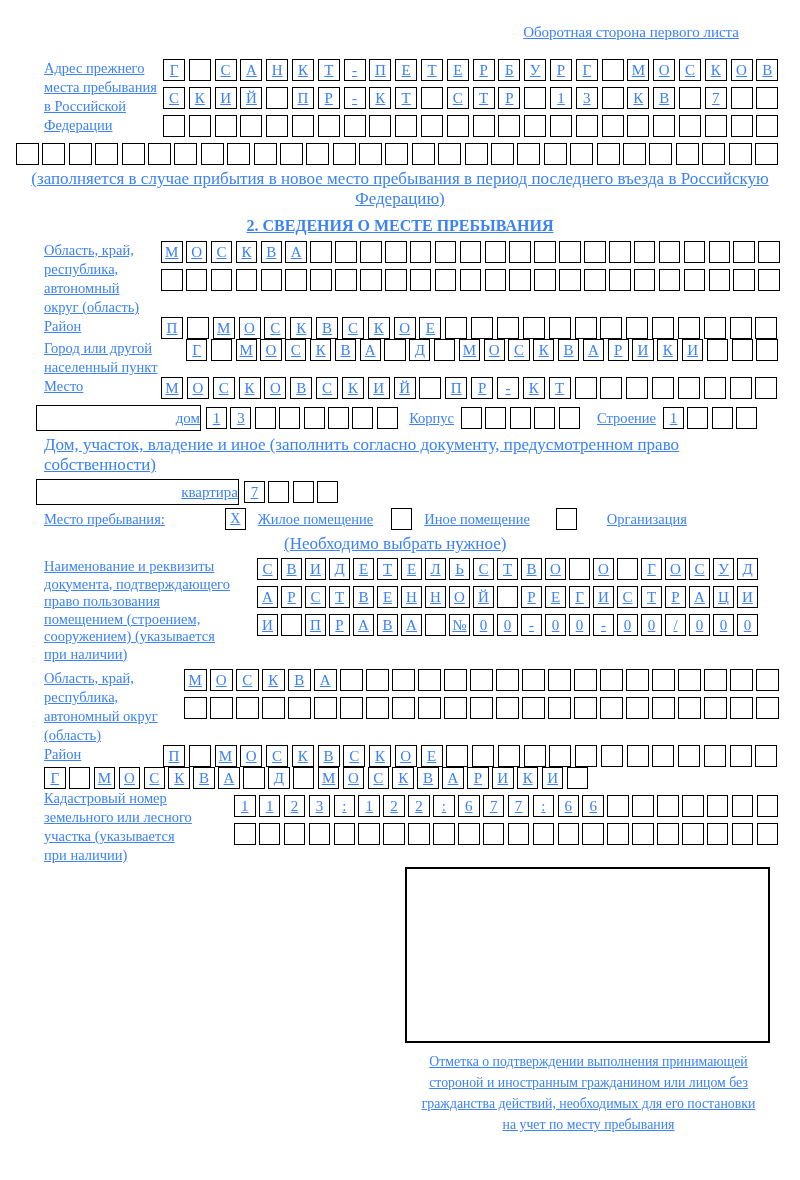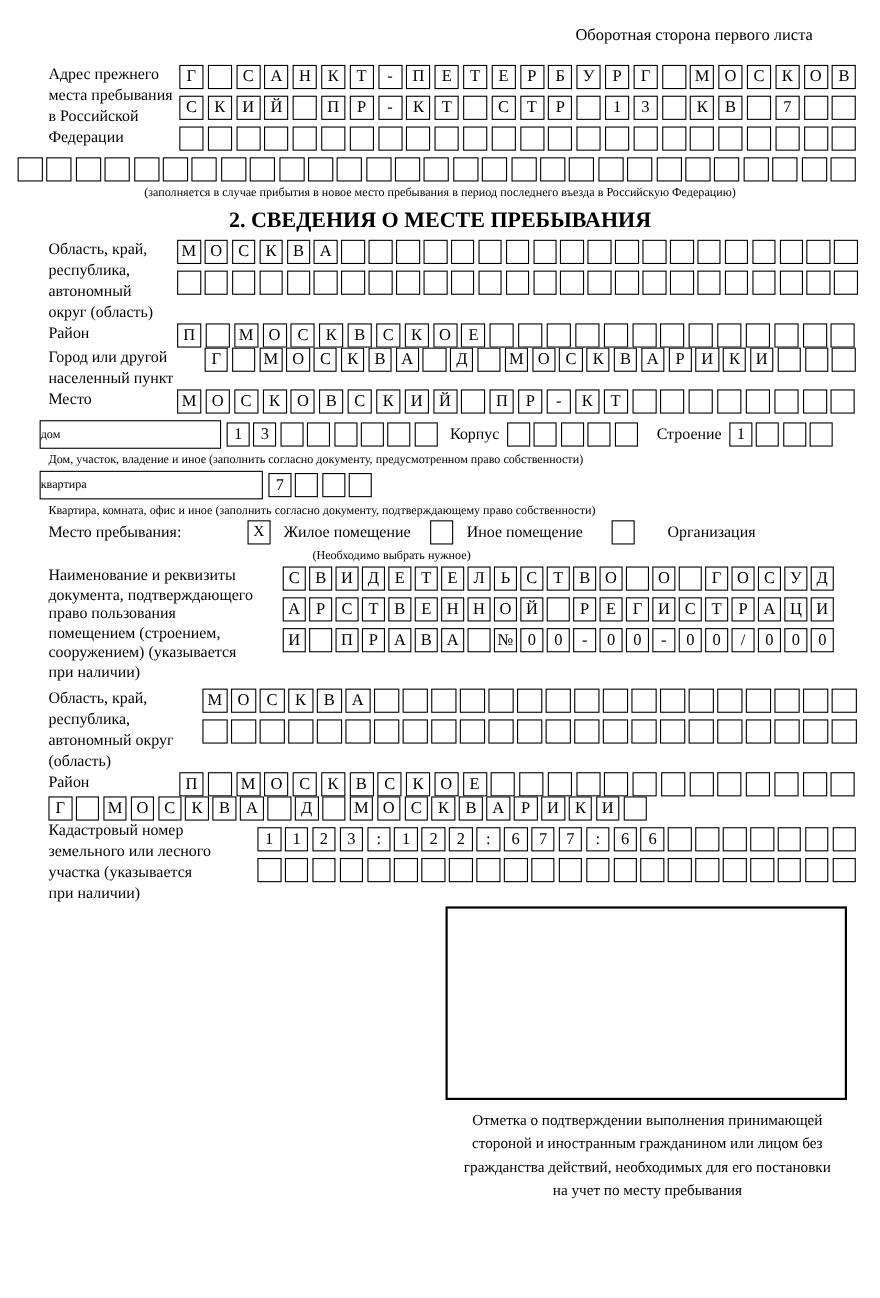--- a/index.html
+++ b/index.html
@@ -1,39 +1,39 @@
 <!DOCTYPE html>
 <html><head>
 <meta charset="utf-8">
 <style>
   html,body{margin:0;padding:0;background:#ffffff;}
   .page{
     position:relative;width:788px;height:1180px;margin:0 auto;background:#fff;
-    font-family:"Liberation Serif", serif;color:#000000;overflow:hidden;
+    font-family:"Liberation Serif", serif;color:#3b82f6;overflow:hidden;text-decoration:underline;
   }
   .corner-note{padding:24px 55px 0 0;text-align:right;font-size:15px;}
   
   .cellrow{display:flex;align-items:center;}
   .cellcol{display:flex;flex-direction:column;row-gap:6px;}
   .cell{
     box-sizing:border-box;flex:none;
     width:var(--cw,22px);height:22px;border:1.7px solid #000;
     margin-right:var(--cg,3.6px);
     display:flex;align-items:center;justify-content:center;
     font-size:15px;line-height:1;background:#fff;
   }
   .field{display:flex;align-items:flex-start;margin-left:38px;}
   .field .flabel{flex:none;white-space:pre-line;font-size:14.5px;line-height:19px;}
-  .note{font-size:11px;text-align:center;margin-top:4px;}
-  .sec-title{font-size:20px;font-weight:bold;text-align:center;margin-top:8px;}
+  .note{font-size:17px;text-align:center;margin-top:4px;}
+  .sec-title{font-size:16px;font-weight:bold;text-align:center;margin-top:8px;}
   .fact-title{font-size:15px;font-weight:bold;text-align:center;margin-top:12px;}
   .fact-note{font-size:13.2px;text-align:center;white-space:pre-line;line-height:20px;margin-top:3px;}
   .widebox{
     box-sizing:border-box;height:26px;border:1.8px solid #000;flex:none;
-    display:flex;align-items:center;justify-content:flex-start;font-size:11px;background:#fff;
+    display:flex;align-items:center;justify-content:flex-end;font-size:15px;background:#fff;
   }
   .inline-label{font-size:14.5px;flex:none;line-height:26px;}
   .house-row{display:flex;align-items:center;margin:6px 0 0 30px;}
   .stay-row{display:flex;align-items:center;margin:3px 0 0 38px;font-size:14.5px;text-align:right;}
   .checkbox{
     box-sizing:border-box;flex:none;width:21px;height:22px;border:1.7px solid #000;
     display:flex;align-items:center;justify-content:center;font-size:14px;background:#fff;
   }
   .left-note{text-align:left;margin-left:38px;}
   .mark-box{box-sizing:border-box;margin:2px 0 0 399px;width:365px;height:176px;border:2px solid #000;background:#fff;}
@@ -361,21 +361,20 @@
     <div class="widebox" style="width:203px;margin-right:5px;">
       <span>квартира</span>
     </div>
     <div class="cellrow" style="--cw:21px;--cg:3.4px;">
         <span class="cell">7</span>
         <span class="cell"></span>
         <span class="cell"></span>
         <span class="cell"></span>
       </div>
   </div>
-  <div class="note left-note">Квартира, комната, офис и иное (заполнить согласно документу, подтверждающему право собственности)</div>
 
   <div class="stay-row">
     <span>Место пребывания:</span>
     <span class="checkbox" style="margin-left:60px;">X</span>
     <span style="margin-left:12px;">Жилое помещение</span>
     <span class="checkbox" style="margin-left:18px;"></span>
     <span style="margin-left:12px;">Иное помещение</span>
     <span class="checkbox" style="margin-left:26px;"></span>
     <span style="margin-left:30px;">Организация</span>
   </div>

